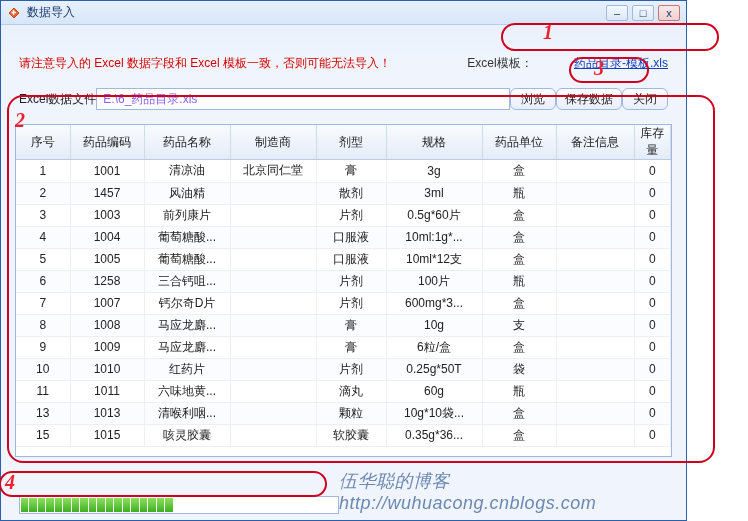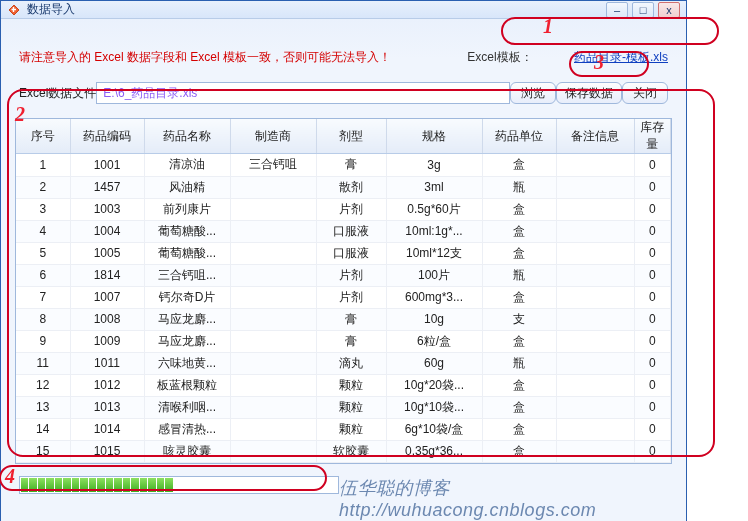--- a/index.html
+++ b/index.html
@@ -23,21 +23,21 @@
   .table-wrap { flex: 1; border: 1px solid #9fb8dc; background: #fff; overflow: hidden; display: flex; flex-direction: column; }
   table { border-collapse: collapse; width: 100%; table-layout: fixed; }
   th { background: linear-gradient(#f8fbfe,#e4ecf8); border-right: 1px solid #cfdaeb; border-bottom: 1px solid #b8cce8; font-size: 12px; font-weight: normal; color: #222; height: 26px; text-align: center; }
   td { border-right: 1px solid #eceff5; border-bottom: 1px solid #eceff5; font-size: 12px; color: #222; height: 22px; text-align: center; overflow: hidden; white-space: nowrap; text-overflow: ellipsis; padding: 0 4px; }
   tbody tr:nth-child(odd) { background: #fff; }
   tbody tr:nth-child(even) { background: #fafcff; }
   .table-body { flex: 1; overflow-y: auto; }
   .table-body::-webkit-scrollbar { width: 14px; }
   .table-body::-webkit-scrollbar-track { background: #eef2f9; border-left: 1px solid #d0dae8; }
   .table-body::-webkit-scrollbar-thumb { background: linear-gradient(#dce6f6,#c8d6ee); border: 1px solid #a8bcdc; border-radius: 2px; }
-  .progress-row { display: flex; align-items: flex-start; padding: 2px 4px 0 4px; }
+  .progress-row { display: flex; align-items: flex-end; padding: 2px 4px 0 4px; }
   .progress { flex: 0 0 320px; height: 18px; border: 1px solid #9fb8dc; background: #fff; padding: 1px; }
   .progress-fill { height: 100%; width: 48%; display: flex; gap: 1px; }
   .progress-seg { flex: 1; background: linear-gradient(#8de060,#3db020); }
   .watermark { margin-left: auto; font-size: 18px; font-style: italic; color: #6c88b0; font-family: "Arial", sans-serif; letter-spacing: 0.5px; }
   
   .annot { position: absolute; border: 2px solid #d00020; border-radius: 16px; pointer-events: none; }
   .annot-num { position: absolute; color: #f02030; font-weight: bold; font-size: 20px; font-style: italic; pointer-events: none; font-family: "Times New Roman", serif; }
 </style>
 </head>
 <body>
@@ -114,21 +114,21 @@
               <col style="width:96px">
               <col style="width:74px">
               <col style="width:78px">
               <col>
           </colgroup>
           <tbody id="table-body">
               <tr>
                 <td>1</td>
                 <td>1001</td>
                 <td>清凉油</td>
-                <td>三合钙咀</td>
+                <td>北京同仁堂</td>
                 <td>膏</td>
                 <td>3g</td>
                 <td>盒</td>
                 <td></td>
                 <td>0</td>
               </tr>
               <tr>
                 <td>2</td>
                 <td>1457</td>
                 <td>风油精</td>
@@ -167,21 +167,21 @@
                 <td>葡萄糖酸...</td>
                 <td></td>
                 <td>口服液</td>
                 <td>10ml*12支</td>
                 <td>盒</td>
                 <td></td>
                 <td>0</td>
               </tr>
               <tr>
                 <td>6</td>
-                <td>1814</td>
+                <td>1258</td>
                 <td>三合钙咀...</td>
                 <td></td>
                 <td>片剂</td>
                 <td>100片</td>
                 <td>瓶</td>
                 <td></td>
                 <td>0</td>
               </tr>
               <tr>
                 <td>7</td>
@@ -210,64 +210,53 @@
                 <td>1009</td>
                 <td>马应龙麝...</td>
                 <td></td>
                 <td>膏</td>
                 <td>6粒/盒</td>
                 <td>盒</td>
                 <td></td>
                 <td>0</td>
               </tr>
               <tr>
+                <td>10</td>
+                <td>1010</td>
+                <td>红药片</td>
+                <td></td>
+                <td>片剂</td>
+                <td>0.25g*50T</td>
+                <td>袋</td>
+                <td></td>
+                <td>0</td>
+              </tr>
+              <tr>
                 <td>11</td>
                 <td>1011</td>
                 <td>六味地黄...</td>
                 <td></td>
                 <td>滴丸</td>
                 <td>60g</td>
                 <td>瓶</td>
                 <td></td>
                 <td>0</td>
               </tr>
               <tr>
-                <td>12</td>
-                <td>1012</td>
-                <td>板蓝根颗粒</td>
-                <td></td>
-                <td>颗粒</td>
-                <td>10g*20袋...</td>
-                <td>盒</td>
-                <td></td>
-                <td>0</td>
-              </tr>
-              <tr>
                 <td>13</td>
                 <td>1013</td>
                 <td>清喉利咽...</td>
                 <td></td>
                 <td>颗粒</td>
                 <td>10g*10袋...</td>
                 <td>盒</td>
                 <td></td>
                 <td>0</td>
               </tr>
               <tr>
-                <td>14</td>
-                <td>1014</td>
-                <td>感冒清热...</td>
-                <td></td>
-                <td>颗粒</td>
-                <td>6g*10袋/盒</td>
-                <td>盒</td>
-                <td></td>
-                <td>0</td>
-              </tr>
-              <tr>
                 <td>15</td>
                 <td>1015</td>
                 <td>咳灵胶囊</td>
                 <td></td>
                 <td>软胶囊</td>
                 <td>0.35g*36...</td>
                 <td>盒</td>
                 <td></td>
                 <td>0</td>
               </tr>

